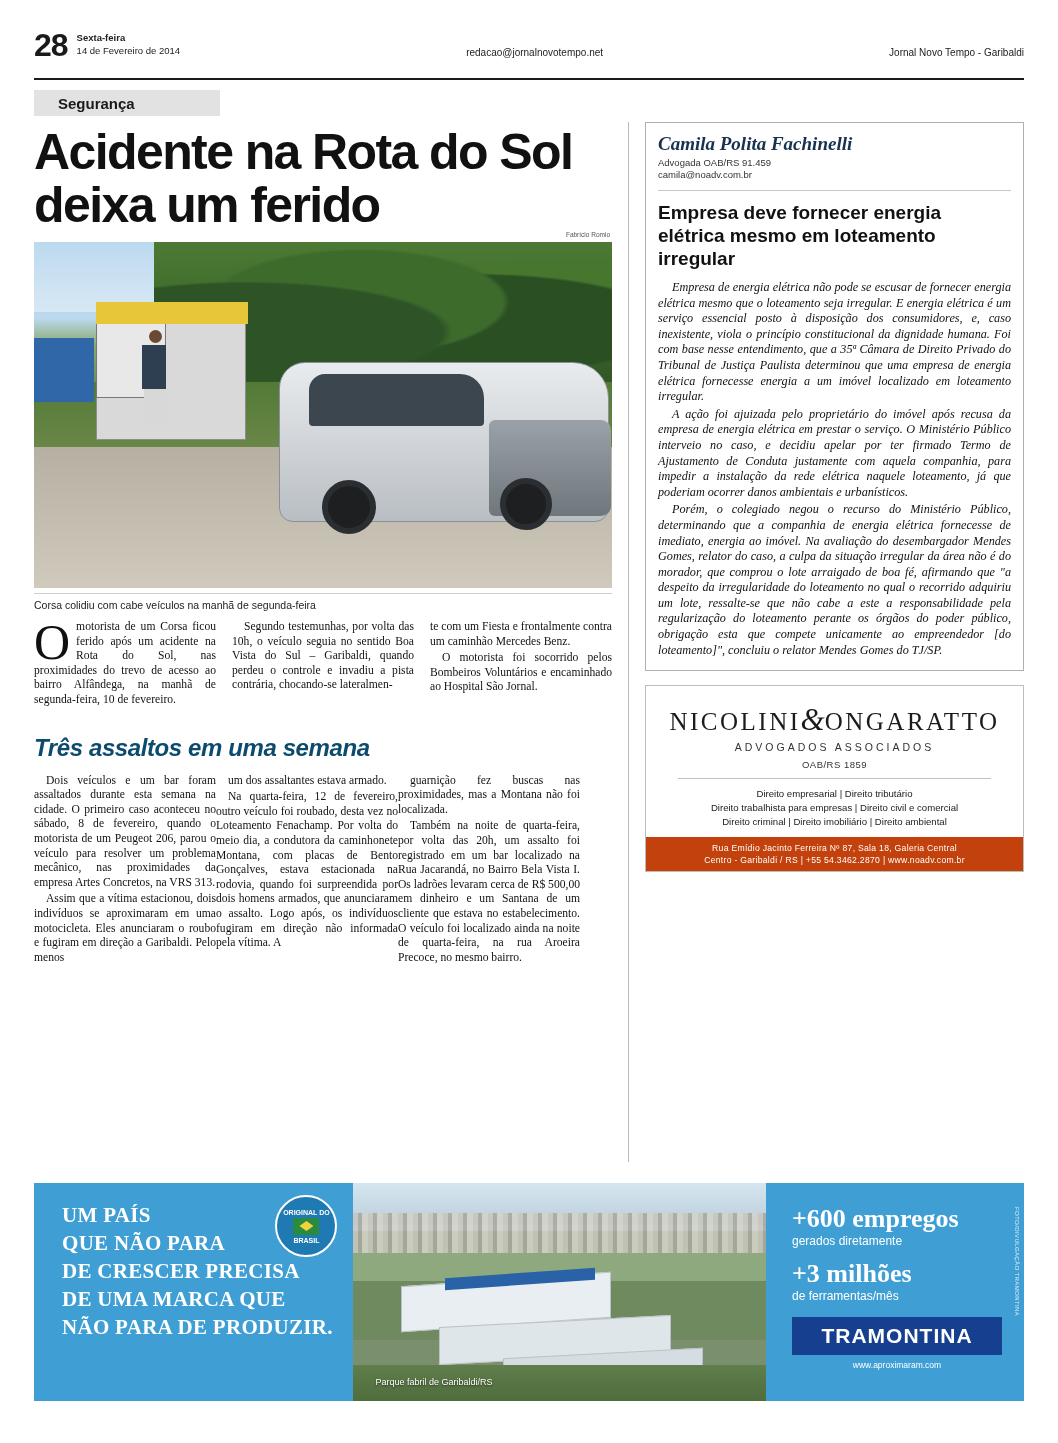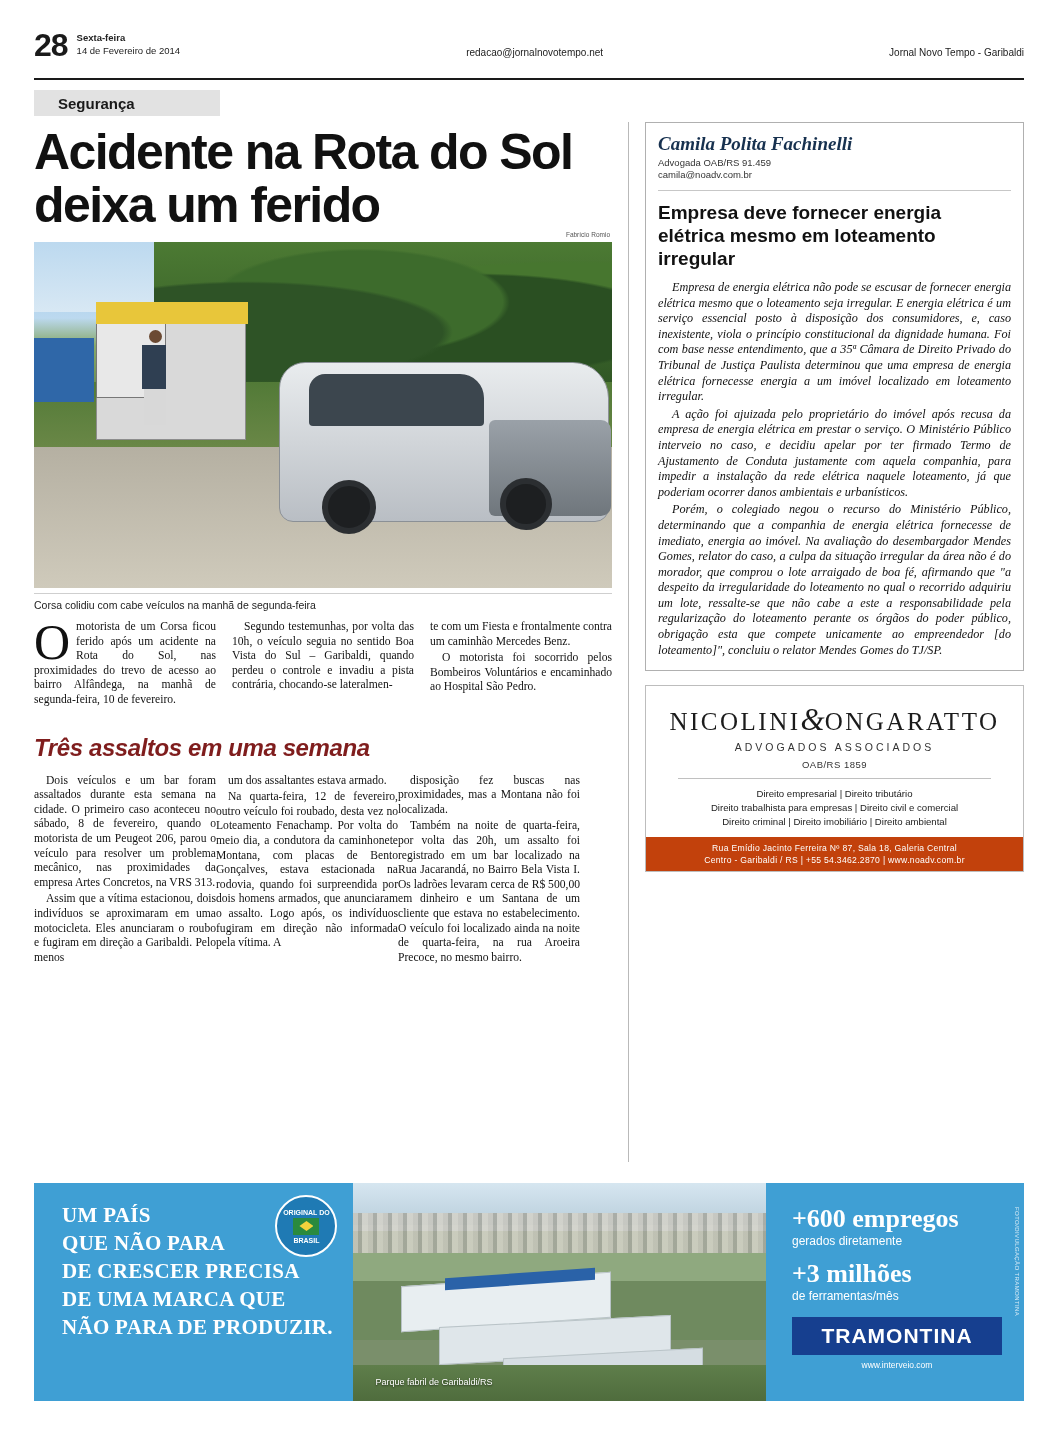--- a/index.html
+++ b/index.html
@@ -169,21 +169,21 @@
     padding: 2px 6px 0 0;
   }
 
   
   h2.subhead {
     font-family: "Liberation Sans", sans-serif;
     font-style: italic;
     font-weight: bold;
     font-size: 24px;
     margin: 26px 0 12px 0;
-    color: #7f1d1d;
+    color: #0c4a6e;
     letter-spacing: -0.4px;
   }
   .sub-cols { display:flex; width: 578px; }
   .sub-cols .col { width: 182px; }
   .sub-cols p {
     margin: 0; font-size: 11.6px; line-height: 14.6px;
     text-align: justify; text-indent: 12px;
   }
   .sub-cols p + p { margin-top: 2px; }
 
@@ -404,37 +404,37 @@
 
       <div class="body-cols">
         <div class="col">
           <p class="first"><span class="dropcap">O</span><span>motorista de um Corsa ficou ferido após um acidente na Rota do Sol, nas proximidades do trevo de acesso ao bairro Alfândega, na manhã de segunda-feira, 10 de fevereiro.</span></p>
         </div>
         <div class="col">
           <p>Segundo testemunhas, por volta das 10h, o veículo seguia no sentido Boa Vista do Sul – Garibaldi, quando perdeu o controle e invadiu a pista contrária, chocando-se lateralmen-</p>
         </div>
         <div class="col">
           <p class="first">te com um Fiesta e frontalmente contra um caminhão Mercedes Benz.</p>
-          <p>O motorista foi socorrido pelos Bombeiros Voluntários e encaminhado ao Hospital São Pedro.</p>
+          <p>O motorista foi socorrido pelos Bombeiros Voluntários e encaminhado ao Hospital São Jornal.</p>
         </div>
       </div>
 
       <h2 class="subhead">Três assaltos em uma semana</h2>
 
       <div class="sub-cols">
         <div class="col">
           <p class="first">Dois veículos e um bar foram assaltados durante esta semana na cidade. O primeiro caso aconteceu no sábado, 8 de fevereiro, quando o motorista de um Peugeot 206, parou o veículo para resolver um problema mecânico, nas proximidades da empresa Artes Concretos, na VRS 313.</p>
           <p>Assim que a vítima estacionou, dois indivíduos se aproximaram em uma motocicleta. Eles anunciaram o roubo e fugiram em direção a Garibaldi. Pelo menos</p>
         </div>
         <div class="col">
           <p>um dos assaltantes estava armado.</p>
           <p>Na quarta-feira, 12 de fevereiro, outro veículo foi roubado, desta vez no Loteamento Fenachamp. Por volta do meio dia, a condutora da caminhonete Montana, com placas de Bento Gonçalves, estava estacionada na rodovia, quando foi surpreendida por dois homens armados, que anunciaram o assalto. Logo após, os indivíduos fugiram em direção não informada pela vítima. A</p>
         </div>
         <div class="col">
-          <p class="first">disposição fez buscas nas proximidades, mas a Montana não foi localizada.</p>
+          <p class="first">guarnição fez buscas nas proximidades, mas a Montana não foi localizada.</p>
           <p>Também na noite de quarta-feira, por volta das 20h, um assalto foi registrado em um bar localizado na Rua Jacarandá, no Bairro Bela Vista I. Os ladrões levaram cerca de R$ 500,00 em dinheiro e um Santana de um cliente que estava no estabelecimento. O veículo foi localizado ainda na noite de quarta-feira, na rua Aroeira Precoce, no mesmo bairro.</p>
         </div>
       </div>
     </div>
 
     <div class="right-col">
 
       <div class="lawyer-box">
         <div class="lawyer-name">Camila Polita Fachinelli</div>
         <div class="lawyer-reg">Advogada OAB/RS 91.459</div>
@@ -493,18 +493,18 @@
       <div class="bp-roof3"></div>
       <div class="bp-green"></div>
       <div class="banner-caption">Parque fabril de Garibaldi/RS</div>
     </div>
     <div class="banner-right">
       <div class="br-big">+600 empregos</div>
       <div class="br-small">gerados diretamente</div>
       <div class="br-big">+3 milhões</div>
       <div class="br-small">de ferramentas/mês</div>
       <div class="tram">TRAMONTINA</div>
-      <div class="tram-url">www.interveio.com</div>
+      <div class="tram-url">www.aproximaram.com</div>
       <div class="banner-credit">FOTO/DIVULGAÇÃO TRAMONTINA</div>
     </div>
   </div>
 
 </div>
 
 </body></html>

